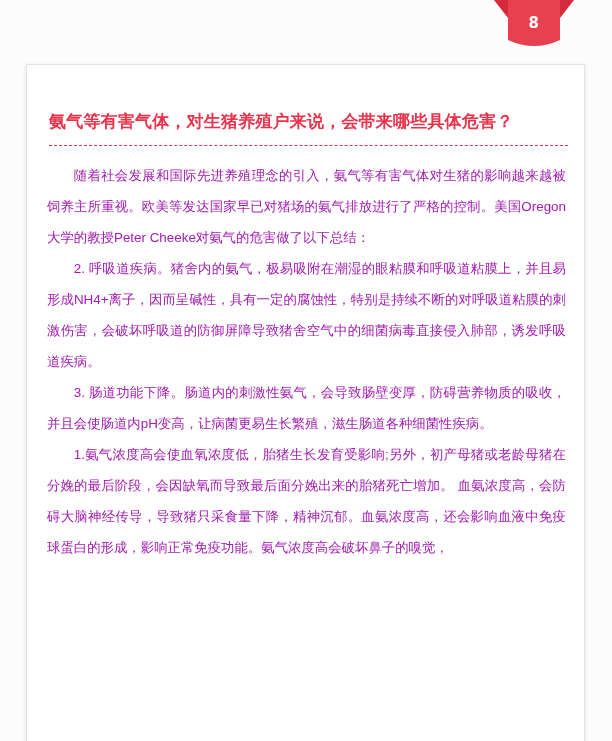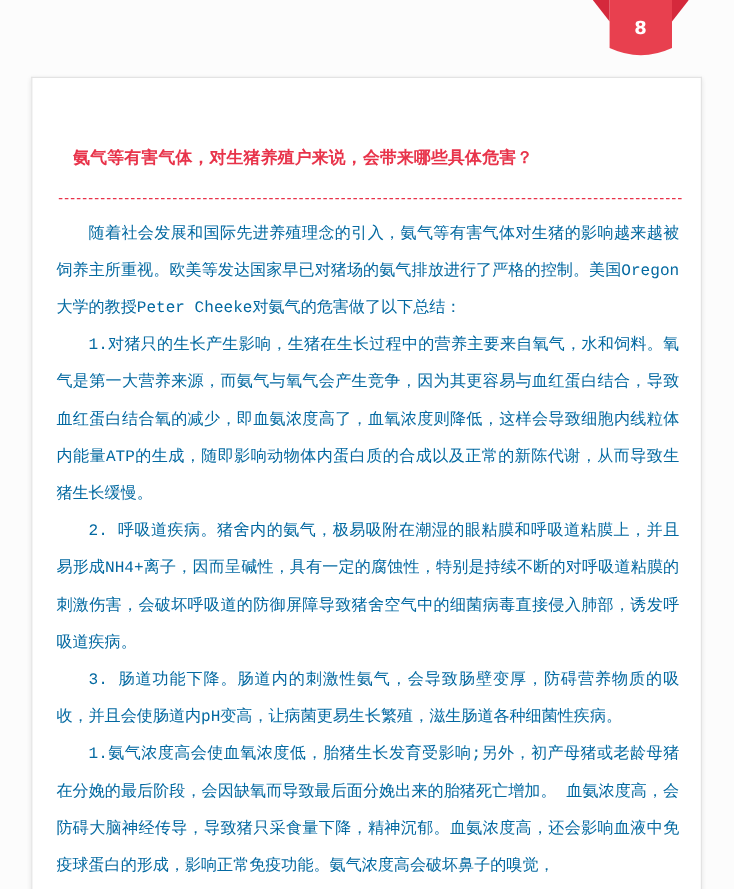--- a/index.html
+++ b/index.html
@@ -55,45 +55,45 @@
     border: 1px solid #e3e3e3;
     border-bottom: none;
     box-sizing: border-box;
     box-shadow: 0 1px 4px rgba(0,0,0,0.10);
     overflow: hidden;
     padding: 0 14px;
   }
 
   .article-title {
     color: #e8334a;
-    font-size: 14px;
+    font-size: 17px;
     font-weight: bold;
     letter-spacing: 0.2px;
-    margin: 12px;
+    margin: 0;
     padding: 46px 0 10px 8px;
     line-height: 1.4;
     white-space: nowrap;
-    font-family: Liberation Serif, serif;
+    font-family: Liberation Mono, monospace;
   }
 
   .title-rule {
     height: 0;
     border-top: 1px dashed #e8334a;
     margin: 0 2px 14px 8px;
   }
 
   .body-text {
     font-size: 13.4px;
     line-height: 31px;
-    color: #0369a1;
+    color: #a21caf;
     text-align: justify;
     text-justify: inter-ideograph;
     margin: 0;
     padding: 0 4px 0 6px;
-    font-family: Liberation Mono, monospace;
+    font-family: Liberation Sans, sans-serif;
   }
   .body-text p {
     margin: 0;
     text-indent: 2em;
   }
 </style>
 </head>
 <body>
 
 <div class="ribbon">
@@ -109,19 +109,18 @@
 </div>
 
 <div class="card">
 
   <h1 class="article-title">氨气等有害气体，对生猪养殖户来说，会带来哪些具体危害？</h1>
 
   <div class="title-rule"></div>
 
   <div class="body-text">
     <p>随着社会发展和国际先进养殖理念的引入，氨气等有害气体对生猪的影响越来越被饲养主所重视。欧美等发达国家早已对猪场的氨气排放进行了严格的控制。美国Oregon大学的教授Peter Cheeke对氨气的危害做了以下总结：</p>
-    <p>1.对猪只的生长产生影响，生猪在生长过程中的营养主要来自氧气，水和饲料。氧气是第一大营养来源，而氨气与氧气会产生竞争，因为其更容易与血红蛋白结合，导致血红蛋白结合氧的减少，即血氨浓度高了，血氧浓度则降低，这样会导致细胞内线粒体内能量ATP的生成，随即影响动物体内蛋白质的合成以及正常的新陈代谢，从而导致生猪生长缓慢。</p>
     <p>2. 呼吸道疾病。猪舍内的氨气，极易吸附在潮湿的眼粘膜和呼吸道粘膜上，并且易形成NH4+离子，因而呈碱性，具有一定的腐蚀性，特别是持续不断的对呼吸道粘膜的刺激伤害，会破坏呼吸道的防御屏障导致猪舍空气中的细菌病毒直接侵入肺部，诱发呼吸道疾病。</p>
     <p>3. 肠道功能下降。肠道内的刺激性氨气，会导致肠壁变厚，防碍营养物质的吸收，并且会使肠道内pH变高，让病菌更易生长繁殖，滋生肠道各种细菌性疾病。</p>
     <p>1.氨气浓度高会使血氧浓度低，胎猪生长发育受影响;另外，初产母猪或老龄母猪在分娩的最后阶段，会因缺氧而导致最后面分娩出来的胎猪死亡增加。 血氨浓度高，会防碍大脑神经传导，导致猪只采食量下降，精神沉郁。血氨浓度高，还会影响血液中免疫球蛋白的形成，影响正常免疫功能。氨气浓度高会破坏鼻子的嗅觉，</p>
   </div>
 
 </div>
 
 </body></html>

